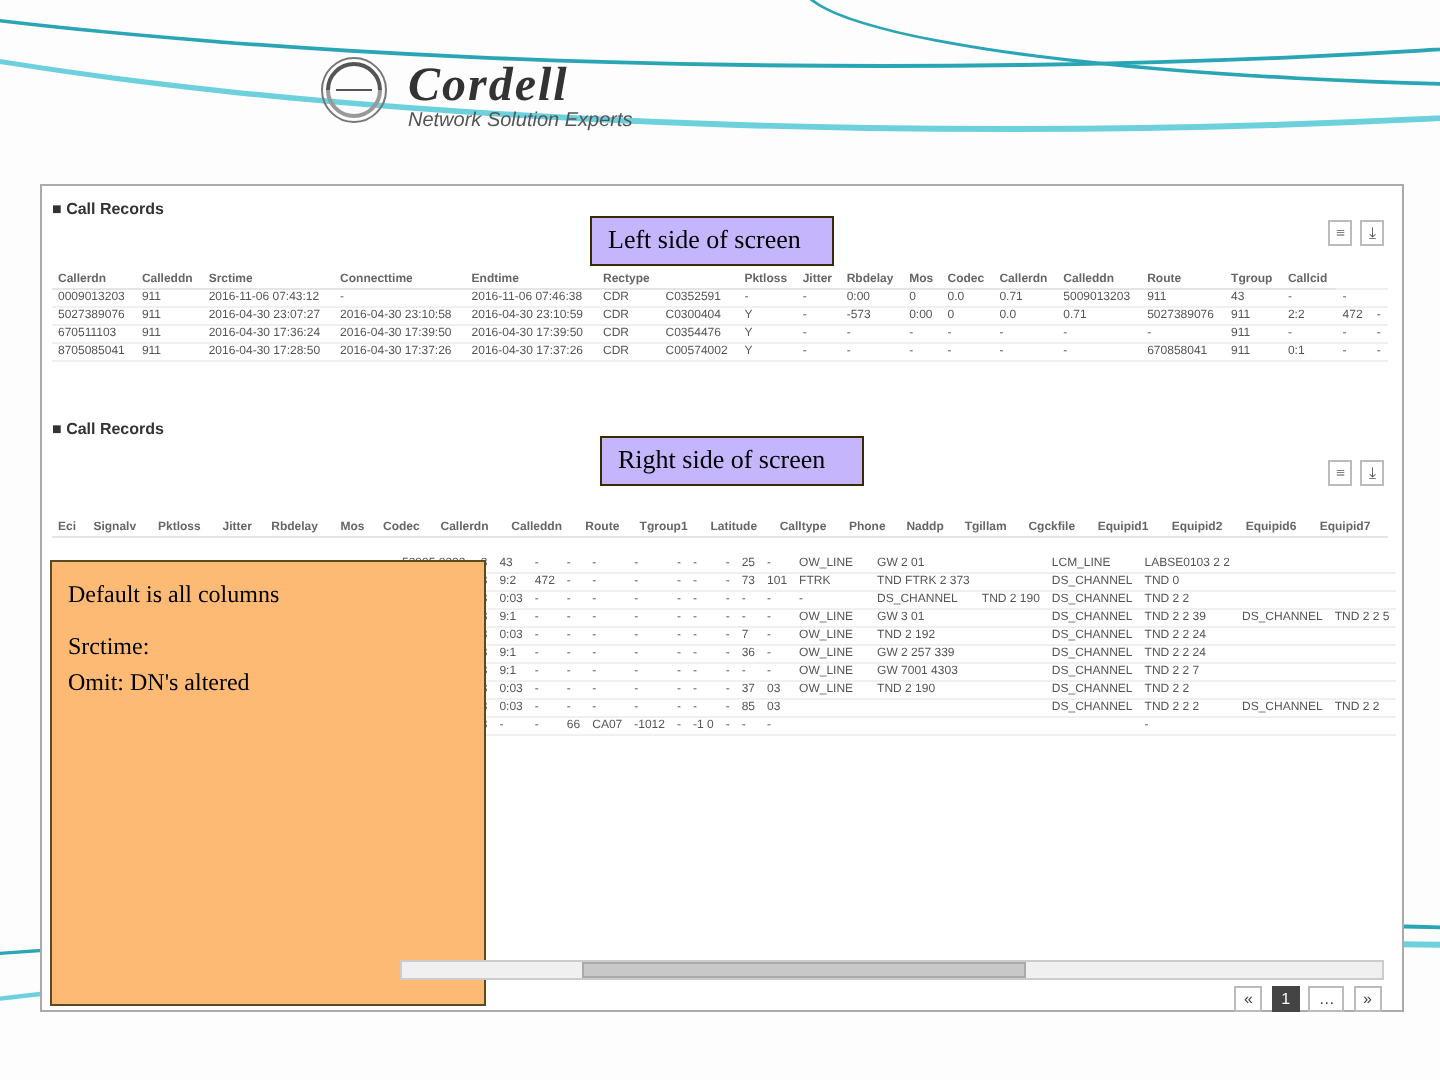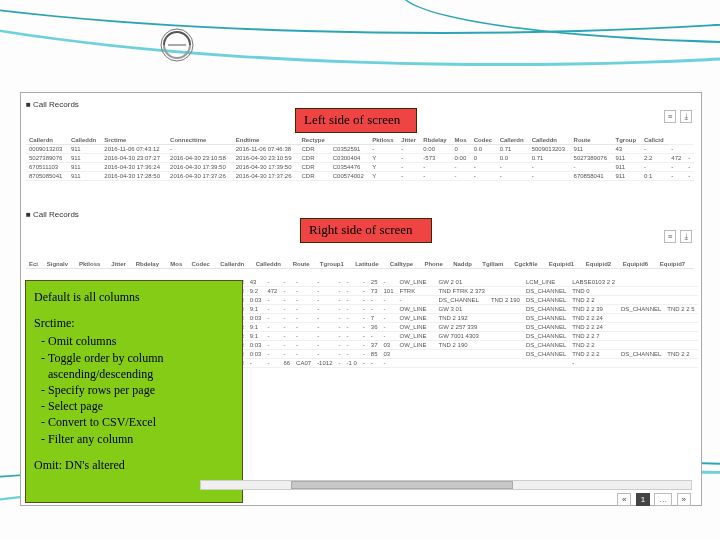--- a/index.html
+++ b/index.html
@@ -17,38 +17,38 @@
   .logo { position:absolute; left:160px; top:28px; }
   .logo .mark { display:inline-block; vertical-align:middle; }
   .logo .txt { display:inline-block; vertical-align:middle; margin-left:6px; }
   .logo .name { font: italic bold 24px Georgia, serif; color:#333; letter-spacing:1px; }
   .logo .tag { font: italic 10px Arial, sans-serif; color:#555; margin-top:-2px; }
 
   
   .frame { position:absolute; left:20px; top:92px; width:680px; height:412px; border:1px solid #aaa; background:#fff; }
 
   
-  .caption { position:absolute; background:#ef4444; border:1.5px solid #3a2a00; padding:4px 12px 4px 8px; font: 13px Georgia, serif; line-height:1.15; }
+  .caption { position:absolute; background:#c4b5fd; border:1.5px solid #3a2a00; padding:4px 12px 4px 8px; font: 13px Georgia, serif; line-height:1.15; }
   .cap-left { left:295px; top:108px; width:100px; }
   .cap-right { left:300px; top:218px; width:110px; }
 
   
-  .optbox { position:absolute; left:25px; top:280px; width:200px; height:205px; background:#84cc16; border:1.5px solid #5a4a20; padding:8px 8px; font: 12px Georgia, serif; line-height:1.35; }
+  .optbox { position:absolute; left:25px; top:280px; width:200px; height:205px; background:#fdba74; border:1.5px solid #5a4a20; padding:8px 8px; font: 12px Georgia, serif; line-height:1.35; }
   .optbox .hd { margin-bottom:10px; }
   .optbox .sub { margin-bottom:2px; }
   .optbox ul { margin:0 0 10px 0; padding-left:14px; }
   .optbox ul li { margin:0; list-style:"- "; }
 
   
   .tbl { position:absolute; font: 6px Arial, sans-serif; color:#444; }
   .tbl table { border-collapse:collapse; width:100%; }
   .tbl th, .tbl td { border:0; padding:1px 3px; white-space:nowrap; text-align:left; }
   .tbl th { color:#666; font-weight:bold; border-bottom:1px solid #e5e5e5; }
   .tbl tr { border-bottom:1px solid #f0f0f0; }
-  .tbl .title { font-weight:normal; font-size:8px; color:#333; margin-bottom:2px; }
+  .tbl .title { font-weight:bold; font-size:8px; color:#333; margin-bottom:2px; }
   .topTbl { left:26px; top:100px; width:668px; }
   .topHdr { position:absolute; left:26px; top:136px; width:668px; }
   .midTbl { left:26px; top:210px; width:668px; }
   .midHdr { position:absolute; left:26px; top:260px; width:668px; }
   .dataTbl { position:absolute; left:198px; top:278px; width:498px; }
 
   
   .ctrls { position:absolute; right:28px; font-size:8px; color:#555; }
   .ctrls.top { top:112px; }
   .ctrls.mid { top:232px; }
@@ -77,20 +77,24 @@
   <div class="swoosh sw5"></div>
 
   <div class="logo">
     <span class="mark">
       <svg width="34" height="34" viewBox="0 0 34 34">
         <circle cx="17" cy="17" r="16" fill="none" stroke="#777" stroke-width="1"></circle>
         <path d="M4 17 A13 13 0 0 1 30 17" fill="none" stroke="#555" stroke-width="2"></path>
         <path d="M4 17 A13 13 0 0 0 30 17" fill="none" stroke="#999" stroke-width="2"></path>
         <line x1="8" y1="17" x2="26" y2="17" stroke="#555" stroke-width="1"></line>
       </svg>
+    </span>
+    <span class="txt">
+      <div class="name">Cordell</div>
+      <div class="tag">Network Solution Experts</div>
     </span>
   </div>
 
   <div class="frame"></div>
 
   <div class="tbl topTbl">
     <div class="title">■ <span>Call Records</span></div>
   </div>
   <div class="ctrls top">
     <span>≡</span>
@@ -455,28 +459,20 @@
         </tbody>
       </table>
   </div>
 
   <div class="caption cap-left">Left side of screen</div>
   <div class="caption cap-right">Right side of screen</div>
 
   <div class="optbox">
     <div class="hd">Default is all columns</div>
     <div class="sub">Srctime:</div>
-    <ul id="optList">
-        <li>Omit columns</li>
-        <li>Toggle order by column ascending/descending</li>
-        <li>Specify rows per page</li>
-        <li>Select page</li>
-        <li>Convert to CSV/Excel</li>
-        <li>Filter any column</li>
-      </ul>
     <div>Omit: DN's altered</div>
   </div>
 
   <div class="hscroll">
       <div class="thumb"></div>
     </div>
   <div class="pager">
     <span>«</span>
     <span class="cur">1</span>
     <span>…</span>

